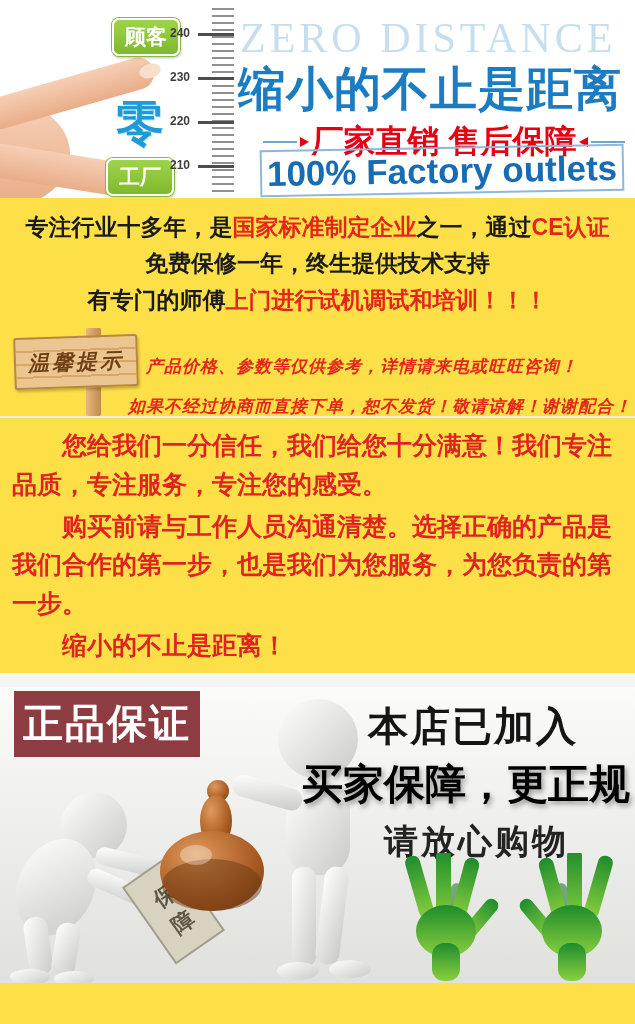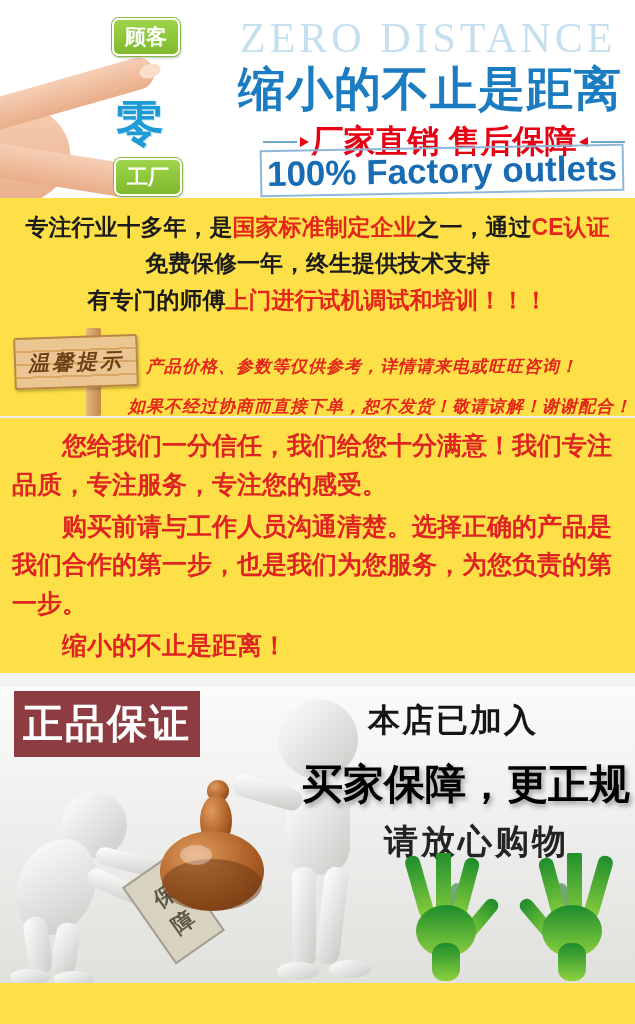--- a/index.html
+++ b/index.html
@@ -7,21 +7,21 @@
   .page { width:635px; height:1024px; margin:0 auto; overflow:hidden; background:#fde047;
           font-family:"Liberation Sans", sans-serif; position:relative; }
 
   
   .hero { position:relative; height:198px; background:#fff; overflow:hidden; }
   .hand-svg { position:absolute; left:-10px; top:46px; width:215px; height:152px; }
   .badge { position:absolute; background:linear-gradient(180deg,#9ed44a,#7fb92e); color:#fff;
            font-weight:bold; font-size:21px; padding:3px 11px; border-radius:7px;
            border:2px solid #fff; box-shadow:0 0 0 1px #86b93c, 1px 2px 3px rgba(0,0,0,.25); }
   .badge-customer { left:112px; top:18px; }
-  .badge-factory  { left:114px; top:158px; }
+  .badge-factory  { left:106px; top:158px; }
   .zero-char { position:absolute; left:116px; top:92px; font-family:"Liberation Serif",serif;
                font-weight:bold; font-size:48px; color:#1e9ad6; text-shadow:1px 1px 0 #bfe6f7; }
   .ruler { position:absolute; left:194px; top:8px; width:40px; height:186px; }
   .ruler-ticks { position:absolute; right:0; top:0; width:22px; height:100%;
                  background:repeating-linear-gradient(to bottom,#8f8f8f 0 2px,transparent 2px 7px); }
   .tick-major { position:absolute; right:0; width:36px; height:3px; background:#4d4d4d; }
   .ruler-num { position:absolute; right:44px; font-size:12px; font-weight:bold; color:#3f3f3f; }
   .watermark { position:absolute; left:240px; top:14px; font-family:"Liberation Serif",serif;
                font-size:42px; color:#c6dfef; letter-spacing:4px; white-space:nowrap; }
   .headline { position:absolute; left:238px; top:58px; font-size:47px; font-weight:bold;
@@ -67,21 +67,21 @@
                color:#df2322; text-indent:2em; }
   .soft-band { height:14px; background:#f4f4f2; margin-top:8px; }
 
   
   .footer { position:relative; height:296px; overflow:hidden;
             background:linear-gradient(180deg,#fbfbfa 0%,#ececea 55%,#e0e0dd 100%); }
   .scene-svg { position:absolute; left:0; top:8px; width:400px; height:288px; }
   .genuine-box { position:absolute; left:14px; top:4px; width:186px; height:66px;
                  background:#8d3c41; color:#fff; display:flex; align-items:center;
                  justify-content:center; font-size:40px; font-weight:bold; letter-spacing:2px; }
-  .joined-line { position:absolute; left:368px; top:12px; font-size:32px; font-weight:bold;
+  .joined-line { position:absolute; left:368px; top:12px; font-size:40px; font-weight:bold;
                  color:#151515; letter-spacing:2px; white-space:nowrap; }
   .guarantee-line { position:absolute; left:302px; top:70px; font-family:"Liberation Serif",serif;
                     font-size:41px; font-weight:bold; color:#000;
                     text-shadow:2px 3px 5px #9a9a9a; white-space:nowrap; }
   .shopsafe-line { position:absolute; left:384px; top:132px; font-size:34px; font-weight:600;
                    color:#232323; letter-spacing:3px; white-space:nowrap; }
   .hands-svg { position:absolute; left:390px; top:166px; width:238px; height:128px; }
 </style>
 </head>
 <body>
@@ -100,20 +100,31 @@
       <rect x="-6" y="54" width="176" height="32" rx="16" fill="url(#skin)" transform="rotate(-16 0 70)"></rect>
       <rect x="-6" y="96" width="152" height="34" rx="17" fill="url(#skin)" transform="rotate(9 0 113)"></rect>
       <ellipse cx="160" cy="25" rx="11" ry="7" fill="#f9dfcb" transform="rotate(-16 160 25)"></ellipse>
       <ellipse cx="138" cy="124" rx="12" ry="8" fill="#f3c4a4" transform="rotate(9 138 124)"></ellipse>
     </svg>
 
     <div class="badge badge-customer">顾客</div>
     <div class="zero-char">零</div>
     <div class="badge badge-factory">工厂</div>
 
+    <div class="ruler">
+      <div class="ruler-ticks"></div>
+      <div class="tick-major" style="top:25px"></div>
+      <div class="tick-major" style="top:69px"></div>
+      <div class="tick-major" style="top:113px"></div>
+      <div class="tick-major" style="top:157px"></div>
+      <span class="ruler-num" style="top:18px">240</span>
+      <span class="ruler-num" style="top:62px">230</span>
+      <span class="ruler-num" style="top:106px">220</span>
+      <span class="ruler-num" style="top:150px">210</span>
+    </div>
 
     <div class="watermark">ZERO DISTANCE</div>
     <div class="headline">缩小的不止是距离</div>
 
     <div class="tagline">
       <span class="arrow-line"></span>
       <span class="arr-r"></span>
       <span>厂家直销 售后保障</span>
       <span class="arr-l"></span>
       <span class="arrow-line"></span>

